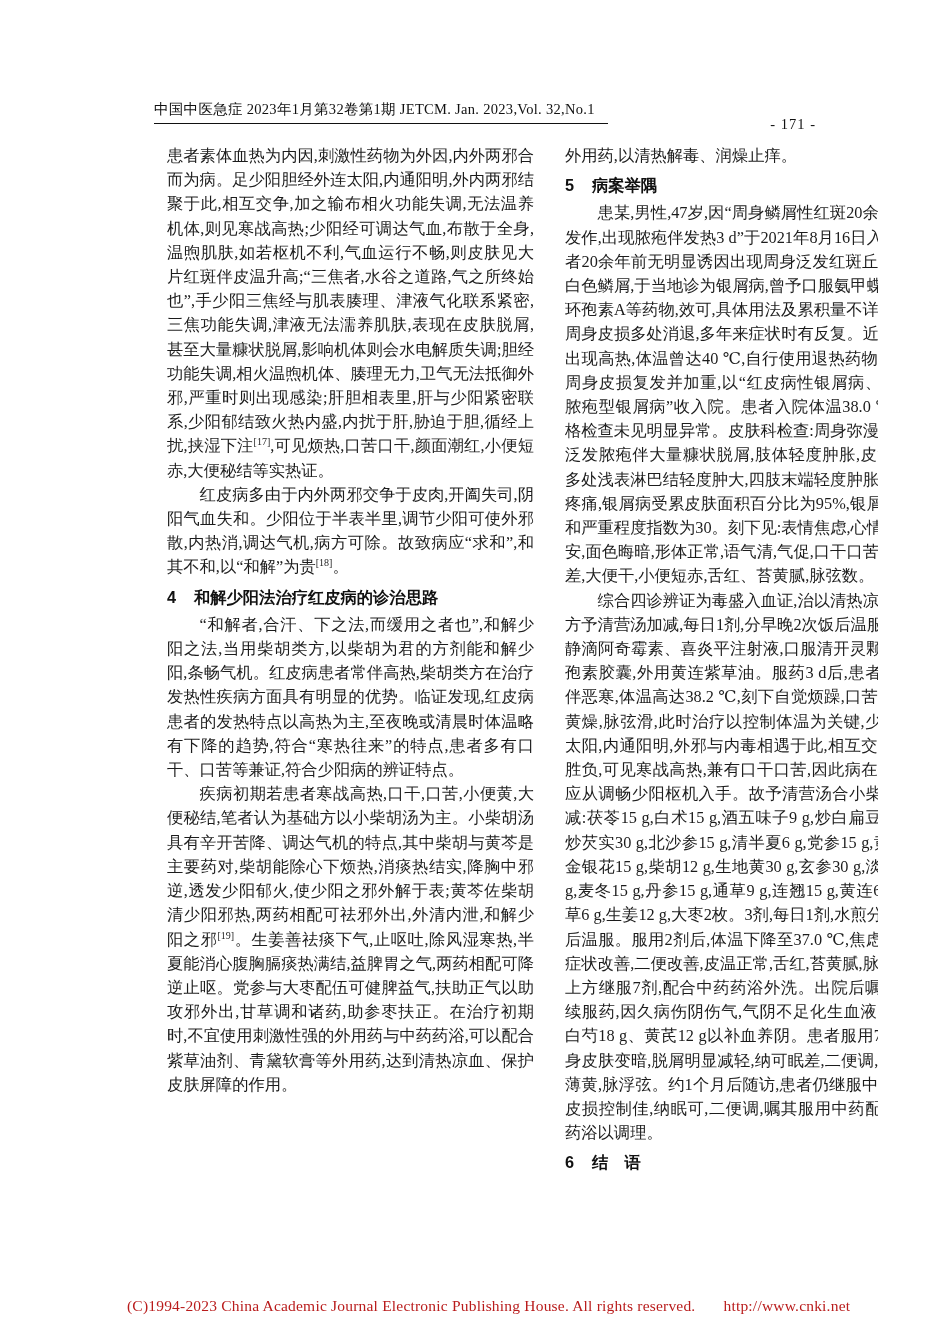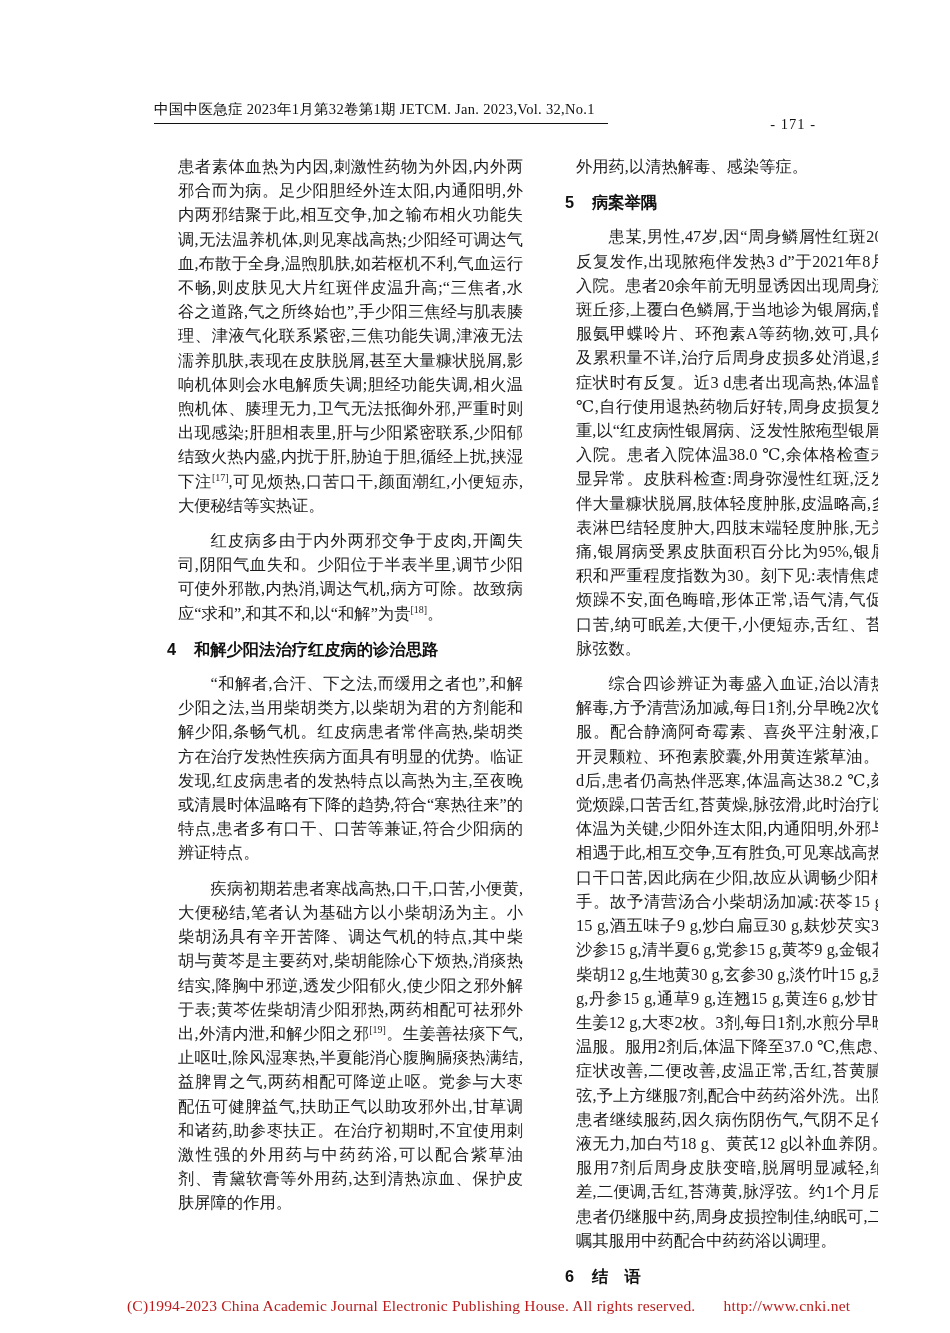--- a/index.html
+++ b/index.html
@@ -52,21 +52,21 @@
     gap: 31px;
   }
   .col {
     width: 367px;
     font-size: 16.3px;
     line-height: 24.2px;
     text-align: justify;
     color: #1c1c1c;
   }
   .col p.para {
-    margin: 11px;
+    margin: 0;
     text-indent: 0;
   }
   .col p.para.indent {
     text-indent: 2em;
   }
   .sec-heading {
     font-family: Liberation Sans, sans-serif;
     font-weight: bold;
     font-size: 16.3px;
     line-height: 24.2px;
@@ -109,21 +109,21 @@
 
   <div class="content">
     <div class="col" id="col-left">
         <p class="para">患者素体血热为内因,刺激性药物为外因,内外两邪合而为病。足少阳胆经外连太阳,内通阳明,外内两邪结聚于此,相互交争,加之输布相火功能失调,无法温养机体,则见寒战高热;少阳经可调达气血,布散于全身,温煦肌肤,如若枢机不利,气血运行不畅,则皮肤见大片红斑伴皮温升高;“三焦者,水谷之道路,气之所终始也”,手少阳三焦经与肌表腠理、津液气化联系紧密,三焦功能失调,津液无法濡养肌肤,表现在皮肤脱屑,甚至大量糠状脱屑,影响机体则会水电解质失调;胆经功能失调,相火温煦机体、腠理无力,卫气无法抵御外邪,严重时则出现感染;肝胆相表里,肝与少阳紧密联系,少阳郁结致火热内盛,内扰于肝,胁迫于胆,循经上扰,挟湿下注<sup class="cite">[17]</sup>,可见烦热,口苦口干,颜面潮红,小便短赤,大便秘结等实热证。</p>
         <p class="para indent">红皮病多由于内外两邪交争于皮肉,开阖失司,阴阳气血失和。少阳位于半表半里,调节少阳可使外邪散,内热消,调达气机,病方可除。故致病应“求和”,和其不和,以“和解”为贵<sup class="cite">[18]</sup>。</p>
         <div class="sec-heading"><span class="sec-num">4</span><span>和解少阳法治疗红皮病的诊治思路</span></div>
         <p class="para indent">“和解者,合汗、下之法,而缓用之者也”,和解少阳之法,当用柴胡类方,以柴胡为君的方剂能和解少阳,条畅气机。红皮病患者常伴高热,柴胡类方在治疗发热性疾病方面具有明显的优势。临证发现,红皮病患者的发热特点以高热为主,至夜晚或清晨时体温略有下降的趋势,符合“寒热往来”的特点,患者多有口干、口苦等兼证,符合少阳病的辨证特点。</p>
         <p class="para indent">疾病初期若患者寒战高热,口干,口苦,小便黄,大便秘结,笔者认为基础方以小柴胡汤为主。小柴胡汤具有辛开苦降、调达气机的特点,其中柴胡与黄芩是主要药对,柴胡能除心下烦热,消痰热结实,降胸中邪逆,透发少阳郁火,使少阳之邪外解于表;黄芩佐柴胡清少阳邪热,两药相配可祛邪外出,外清内泄,和解少阳之邪<sup class="cite">[19]</sup>。生姜善祛痰下气,止呕吐,除风湿寒热,半夏能消心腹胸膈痰热满结,益脾胃之气,两药相配可降逆止呕。党参与大枣配伍可健脾益气,扶助正气以助攻邪外出,甘草调和诸药,助参枣扶正。在治疗初期时,不宜使用刺激性强的外用药与中药药浴,可以配合紫草油剂、青黛软膏等外用药,达到清热凉血、保护皮肤屏障的作用。</p>
       </div>
     <div class="col" id="col-right">
-        <p class="para">外用药,以清热解毒、感染等症。</p>
+        <p class="para">外用药,以清热解毒、润燥止痒。</p>
         <div class="sec-heading"><span class="sec-num">5</span><span>病案举隅</span></div>
         <p class="para indent">患某,男性,47岁,因“周身鳞屑性红斑20余年,反复发作,出现脓疱伴发热3 d”于2021年8月16日入院。患者20余年前无明显诱因出现周身泛发红斑丘疹,上覆白色鳞屑,于当地诊为银屑病,曾予口服氨甲蝶呤片、环孢素A等药物,效可,具体用法及累积量不详,治疗后周身皮损多处消退,多年来症状时有反复。近3 d患者出现高热,体温曾达40 ℃,自行使用退热药物后好转,周身皮损复发并加重,以“红皮病性银屑病、泛发性脓疱型银屑病”收入院。患者入院体温38.0 ℃,余体格检查未见明显异常。皮肤科检查:周身弥漫性红斑,泛发脓疱伴大量糠状脱屑,肢体轻度肿胀,皮温略高,多处浅表淋巴结轻度肿大,四肢末端轻度肿胀,无关节疼痛,银屑病受累皮肤面积百分比为95%,银屑病面积和严重程度指数为30。刻下见:表情焦虑,心情烦躁不安,面色晦暗,形体正常,语气清,气促,口干口苦,纳可眠差,大便干,小便短赤,舌红、苔黄腻,脉弦数。</p>
         <p class="para indent">综合四诊辨证为毒盛入血证,治以清热凉血解毒,方予清营汤加减,每日1剂,分早晚2次饭后温服。配合静滴阿奇霉素、喜炎平注射液,口服清开灵颗粒、环孢素胶囊,外用黄连紫草油。服药3 d后,患者仍高热伴恶寒,体温高达38.2 ℃,刻下自觉烦躁,口苦舌红,苔黄燥,脉弦滑,此时治疗以控制体温为关键,少阳外连太阳,内通阳明,外邪与内毒相遇于此,相互交争,互有胜负,可见寒战高热,兼有口干口苦,因此病在少阳,故应从调畅少阳枢机入手。故予清营汤合小柴胡汤加减:茯苓15 g,白术15 g,酒五味子9 g,炒白扁豆30 g,麸炒芡实30 g,北沙参15 g,清半夏6 g,党参15 g,黄芩9 g,金银花15 g,柴胡12 g,生地黄30 g,玄参30 g,淡竹叶15 g,麦冬15 g,丹参15 g,通草9 g,连翘15 g,黄连6 g,炒甘草6 g,生姜12 g,大枣2枚。3剂,每日1剂,水煎分早晚饭后温服。服用2剂后,体温下降至37.0 ℃,焦虑、烦躁症状改善,二便改善,皮温正常,舌红,苔黄腻,脉浮弦,予上方继服7剂,配合中药药浴外洗。出院后嘱患者继续服药,因久病伤阴伤气,气阴不足化生血液无力,加白芍18 g、黄芪12 g以补血养阴。患者服用7剂后周身皮肤变暗,脱屑明显减轻,纳可眠差,二便调,舌红,苔薄黄,脉浮弦。约1个月后随访,患者仍继服中药,周身皮损控制佳,纳眠可,二便调,嘱其服用中药配合中药药浴以调理。</p>
         <div class="sec-heading"><span class="sec-num">6</span><span>结　语</span></div>
       </div>
   </div>
 
   <div class="footer">
     <span>(C)1994-2023 China Academic Journal Electronic Publishing House. All rights reserved.</span>
     <span>http://www.cnki.net</span>

